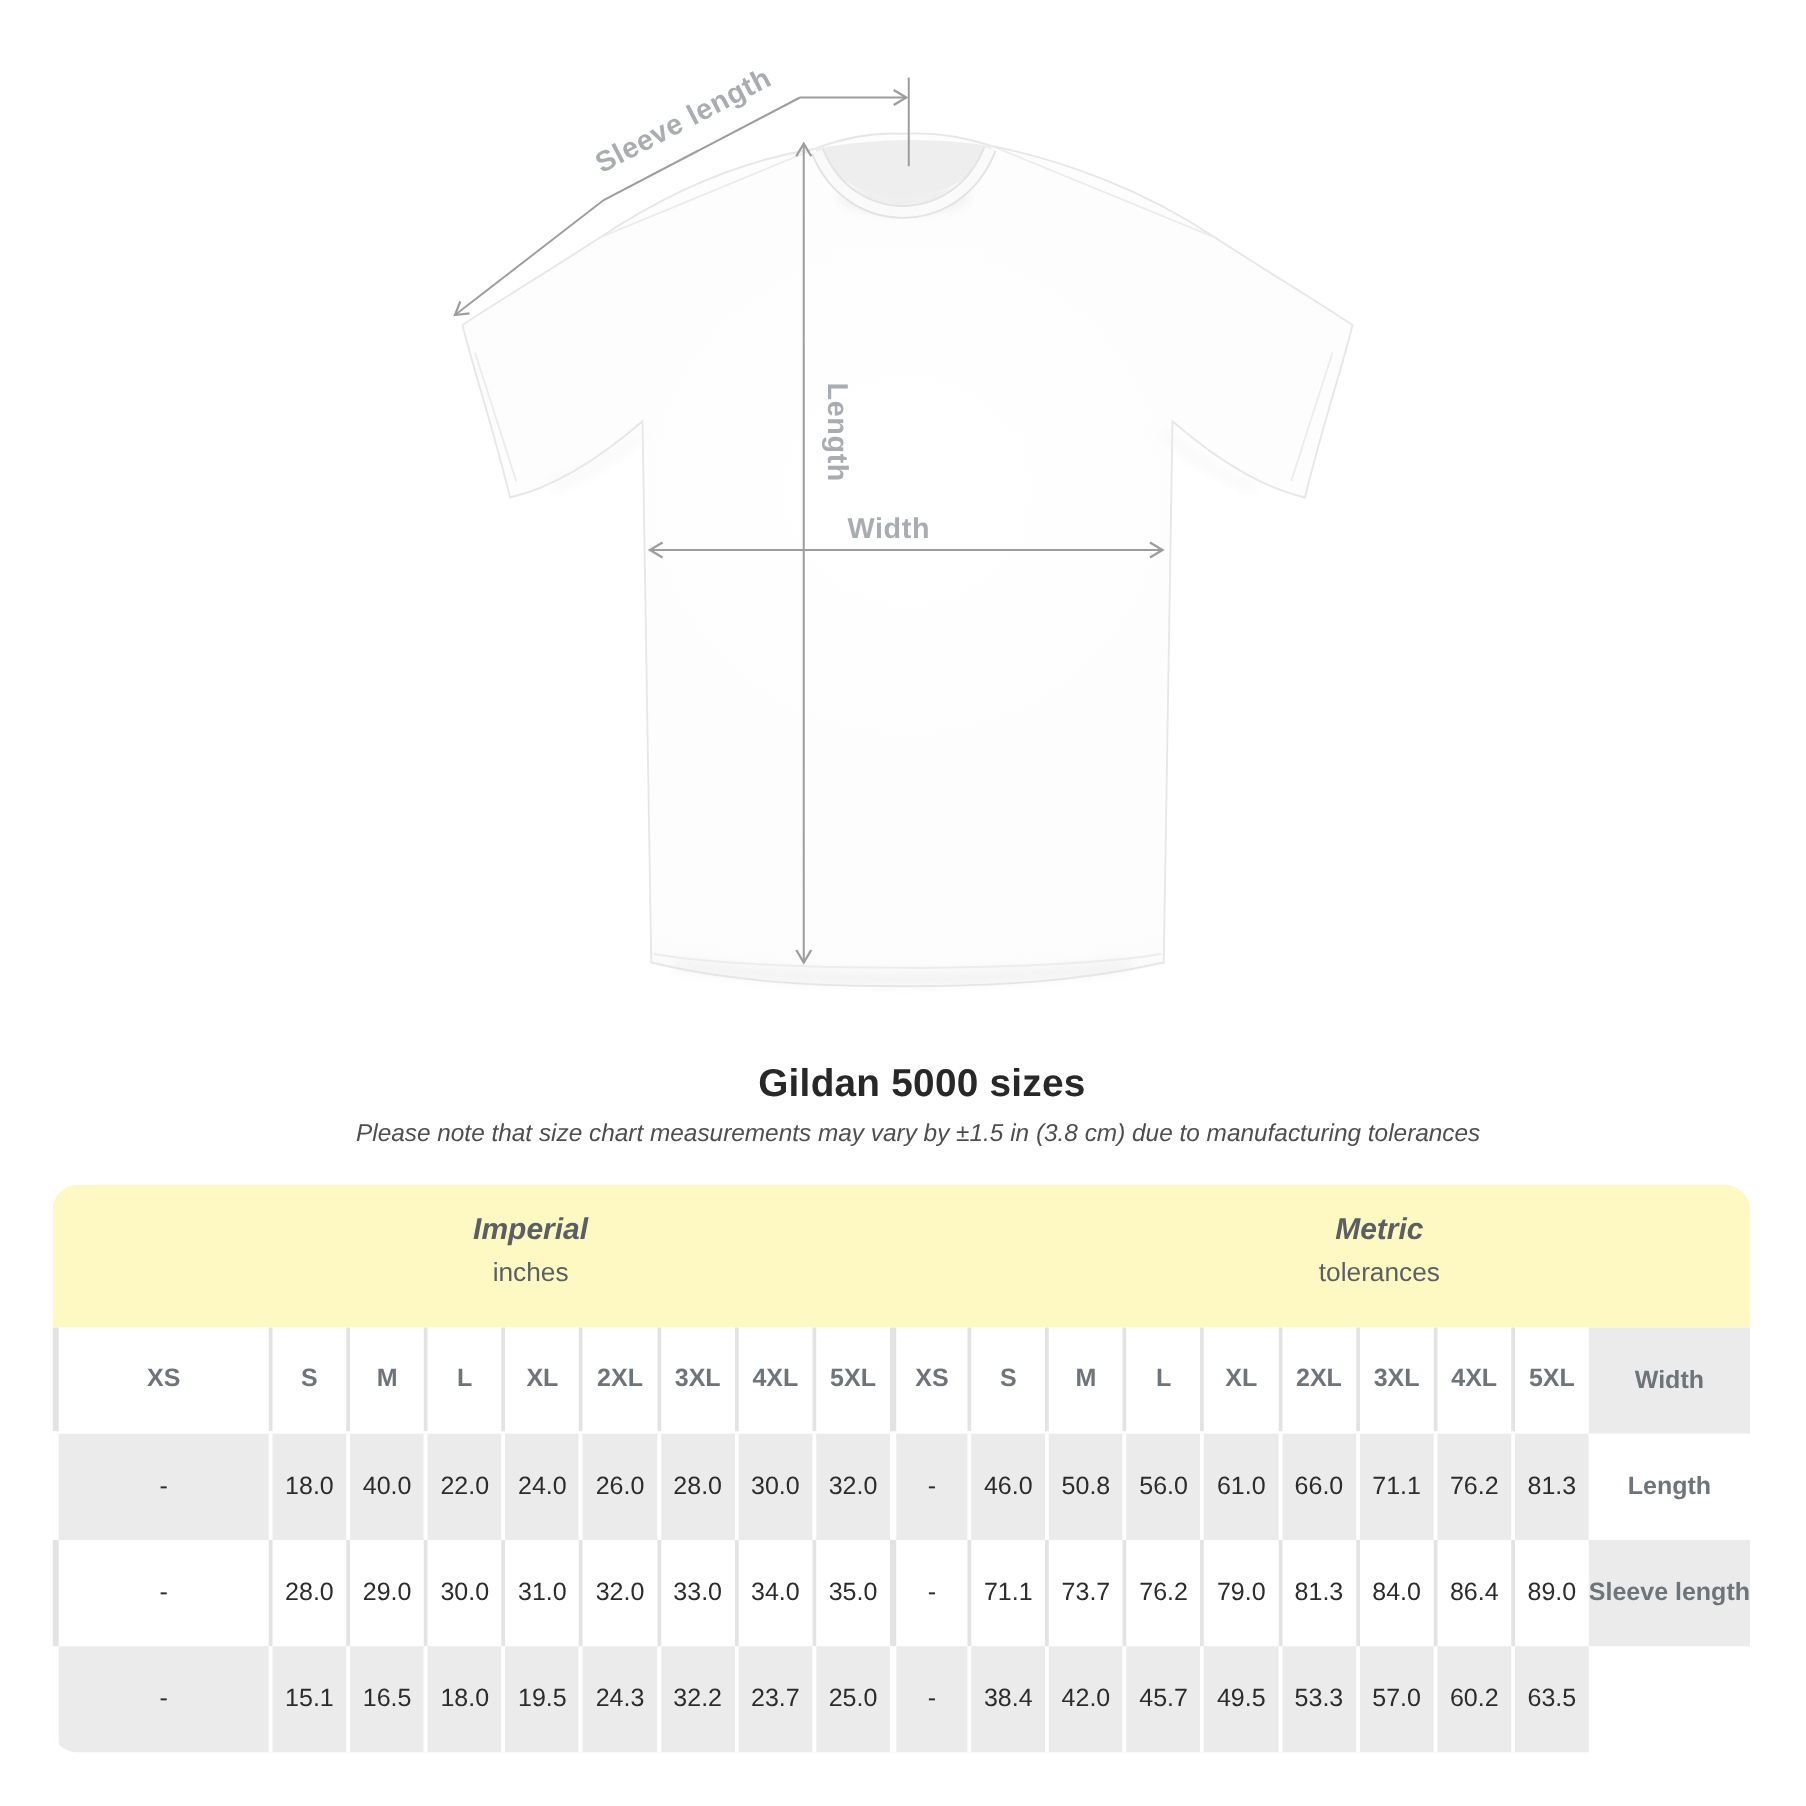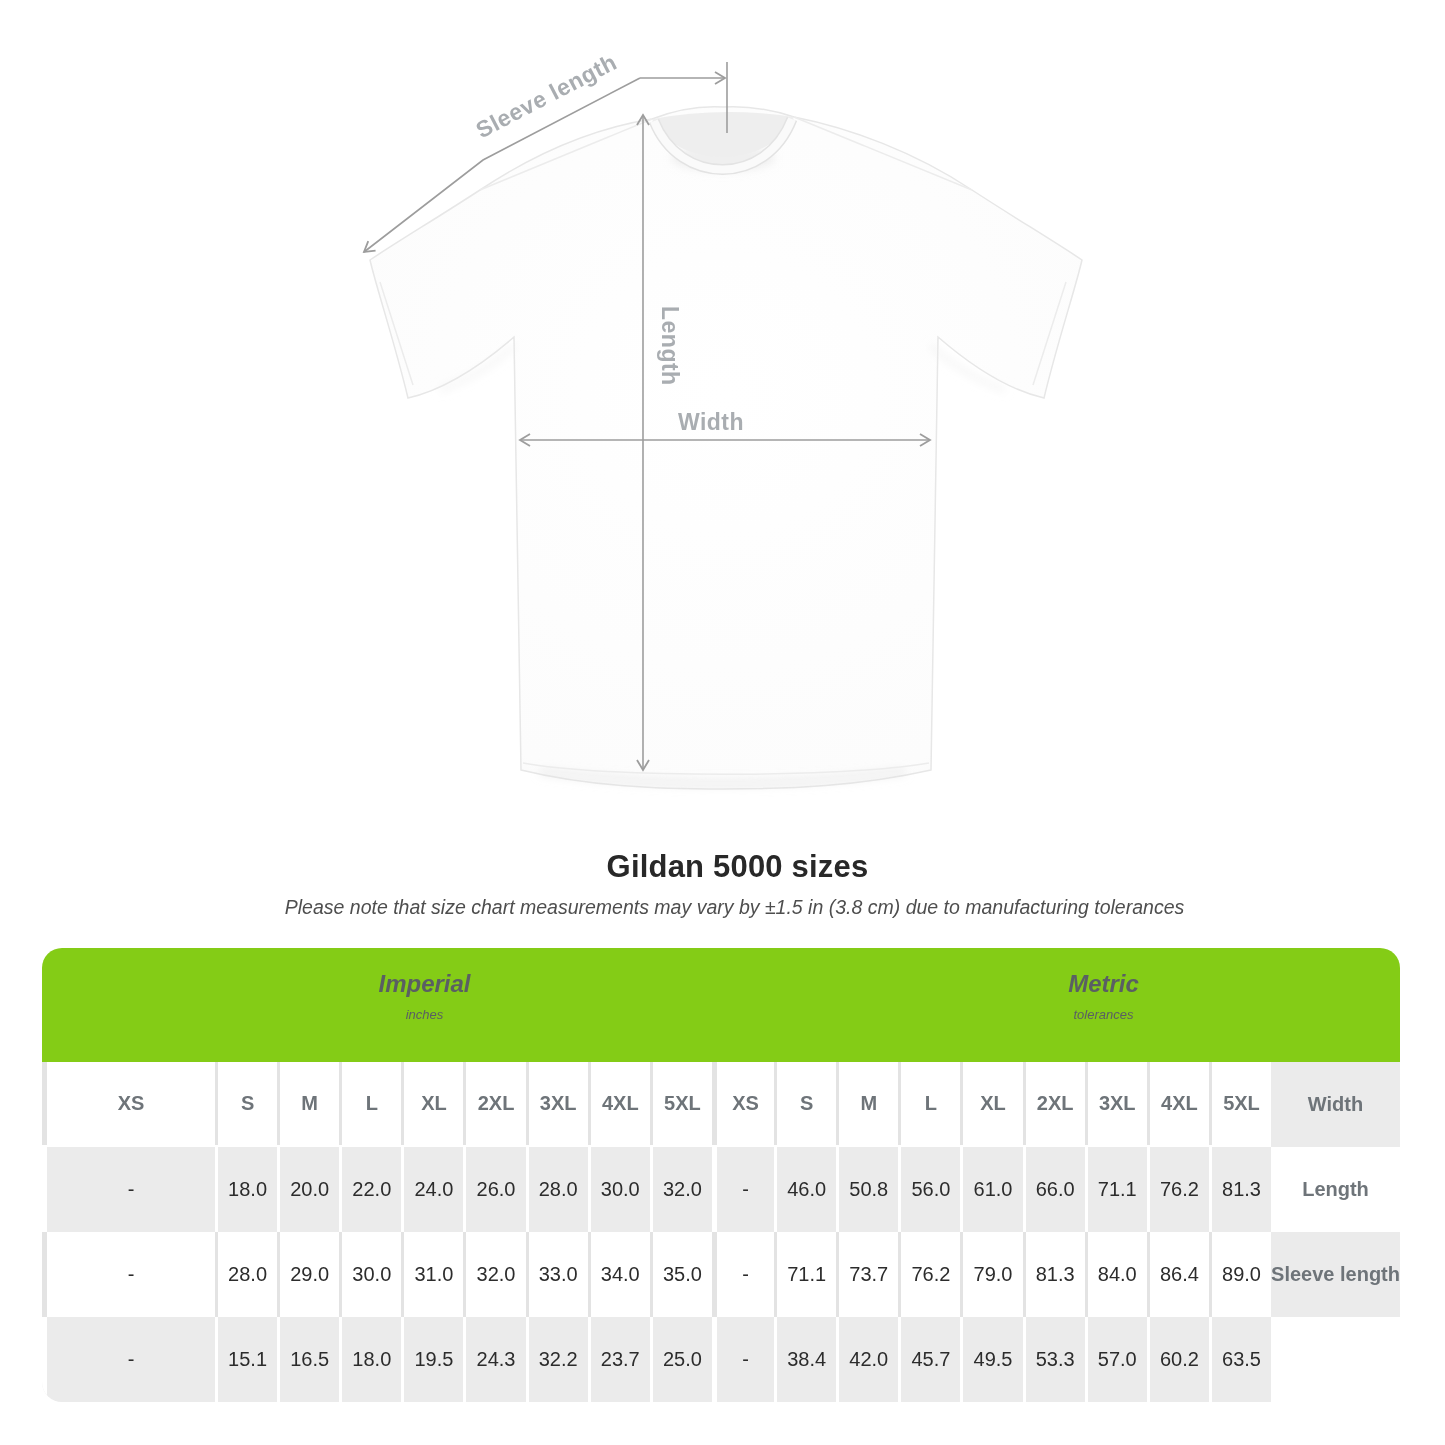--- a/index.html
+++ b/index.html
@@ -31,37 +31,37 @@
   
   .table-wrap {
     position: absolute; left: 42px; top: 948px;
     width: 1358px;
     border-radius: 20px;
     overflow: hidden;
   }
   .group-header {
     display: flex;
     height: 114px;
-    background: #84cc16;
+    background: #fef9c3;
   }
   .group-half {
     display: flex; flex-direction: column;
     align-items: center; justify-content: flex-start;
     padding-top: 22px;
     box-sizing: border-box;
   }
   .group-half.imperial { width: 765px; }
   .group-half.metric   { width: 593px; }
   .group-name {
     font-size: 24px; font-weight: bold; font-style: italic;
     color: #5a5f63;
   }
   .group-unit {
     margin-top: 9px;
-    font-size: 13px; font-style: italic;
+    font-size: 21px; 
     color: #5a5f63;
   }
   .size-grid {
     display: grid;
     grid-template-columns: 173px repeat(18, 1fr);
     width: 1358px;
   }
   .cell {
     display: flex; align-items: center; justify-content: center;
     background: var(--bg);
@@ -181,21 +181,21 @@
         <div class="cell row-white h-size head-cell">M</div>
         <div class="cell row-white h-size head-cell">L</div>
         <div class="cell row-white h-size head-cell">XL</div>
         <div class="cell row-white h-size head-cell">2XL</div>
         <div class="cell row-white h-size head-cell">3XL</div>
         <div class="cell row-white h-size head-cell">4XL</div>
         <div class="cell row-white h-size head-cell">5XL</div>
         <div class="cell row-gray h-data first-col label-cell">Width</div>
         <div class="cell row-gray h-data block-start">-</div>
         <div class="cell row-gray h-data">18.0</div>
-        <div class="cell row-gray h-data">20.0</div>
+        <div class="cell row-gray h-data">40.0</div>
         <div class="cell row-gray h-data">22.0</div>
         <div class="cell row-gray h-data">24.0</div>
         <div class="cell row-gray h-data">26.0</div>
         <div class="cell row-gray h-data">28.0</div>
         <div class="cell row-gray h-data">30.0</div>
         <div class="cell row-gray h-data">32.0</div>
         <div class="cell row-gray h-data block-start">-</div>
         <div class="cell row-gray h-data">46.0</div>
         <div class="cell row-gray h-data">50.8</div>
         <div class="cell row-gray h-data">56.0</div>

